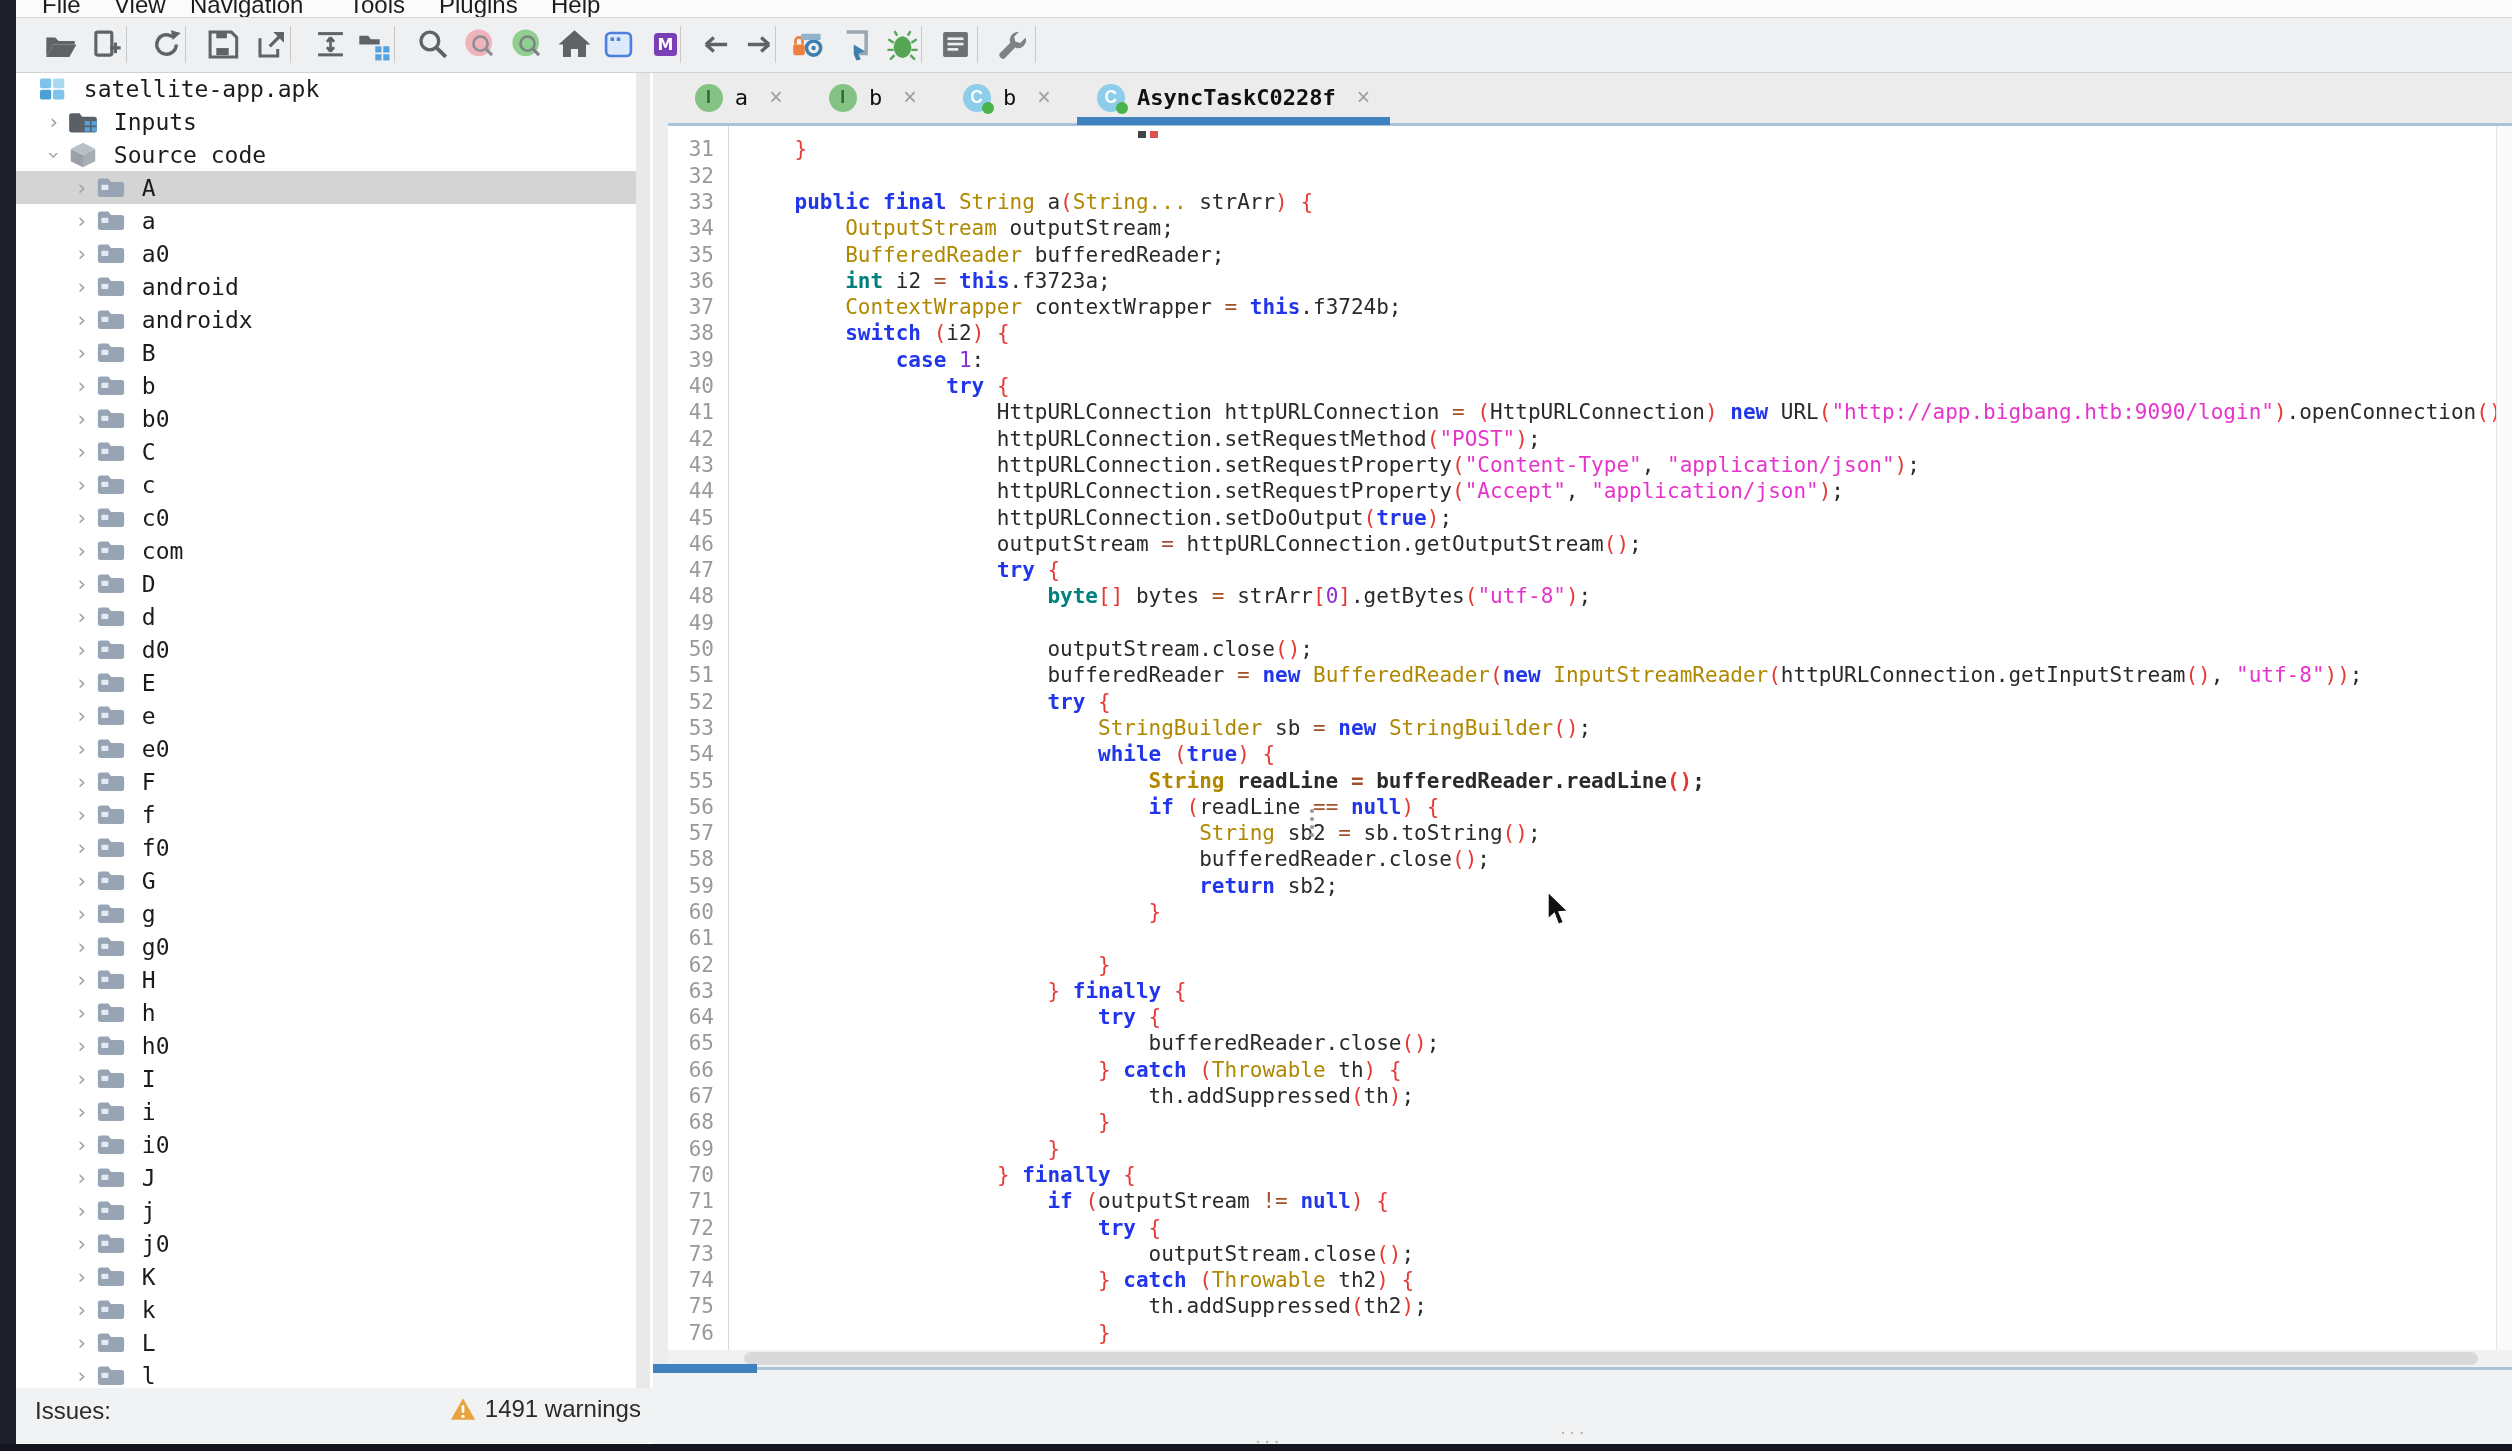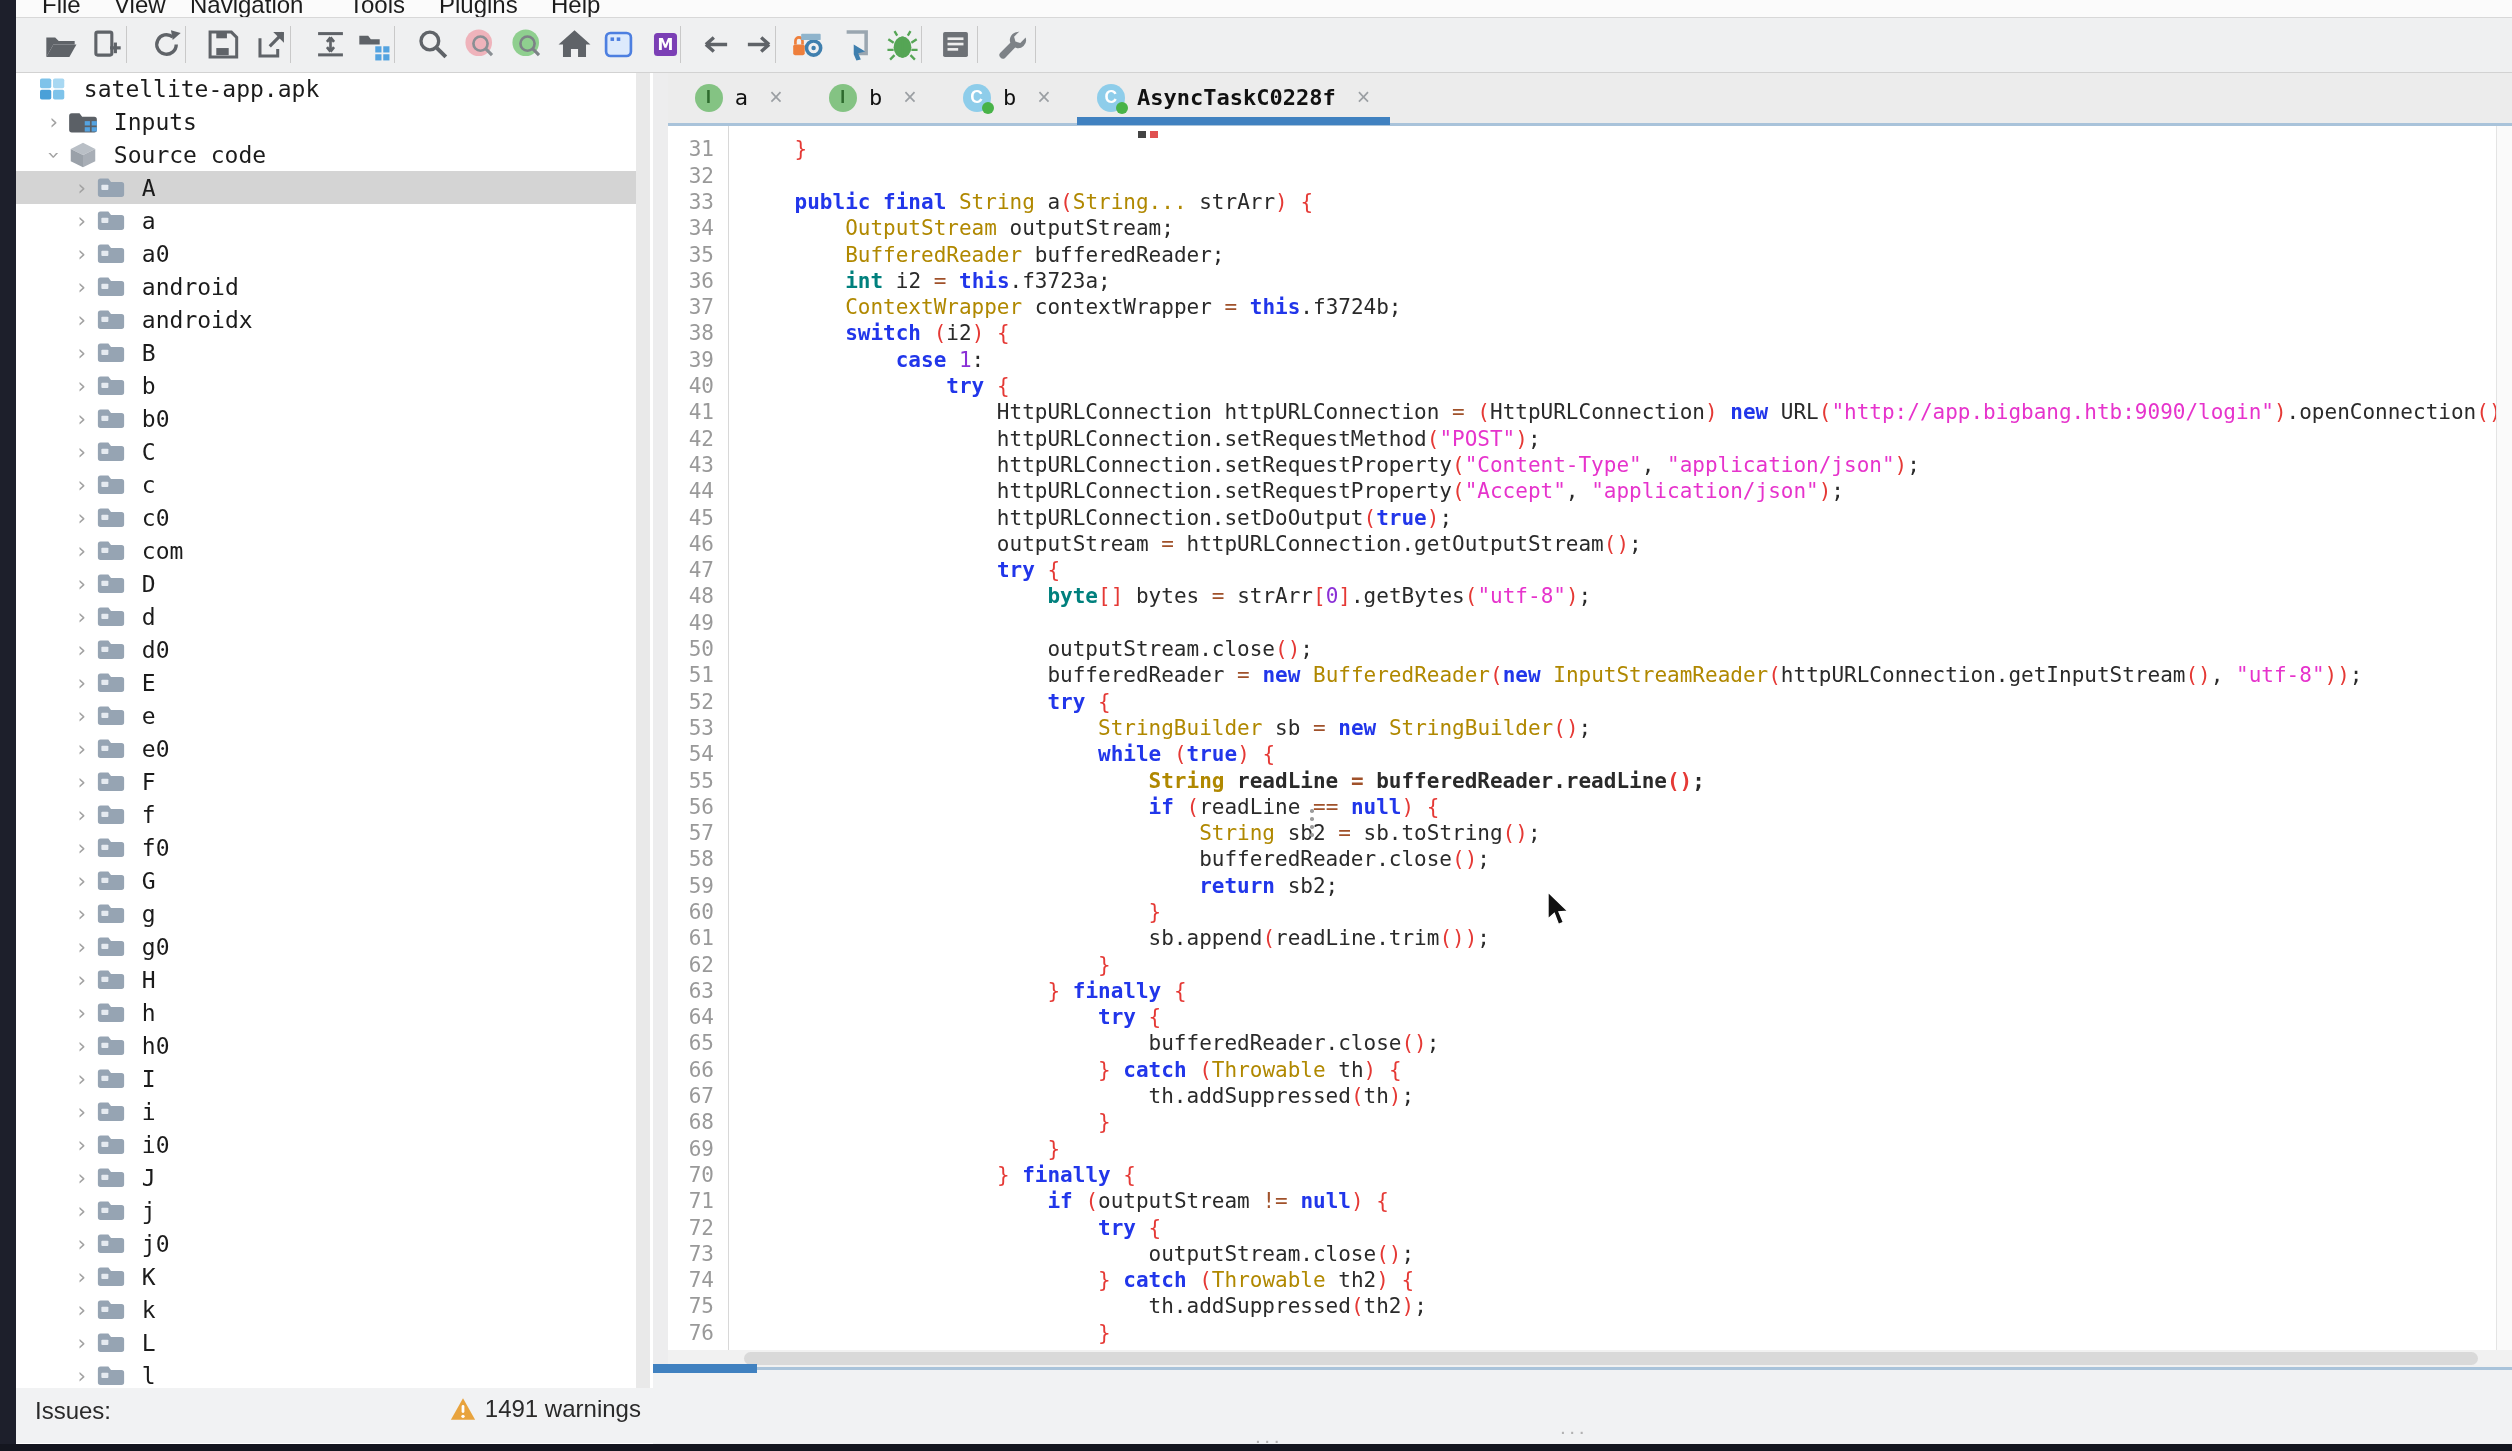--- a/index.html
+++ b/index.html
@@ -519,21 +519,20 @@
       <div class="cline" style="top: 537px;"><span class="tok-d">                        bufferedReader </span><span class="tok-o">=</span><span class="tok-d"> </span><span class="tok-k">new</span><span class="tok-d"> </span><span class="tok-t">BufferedReader</span><span class="tok-r">(</span><span class="tok-k">new</span><span class="tok-d"> </span><span class="tok-t">InputStreamReader</span><span class="tok-r">(</span><span class="tok-d">httpURLConnection.getInputStream</span><span class="tok-r">()</span><span class="tok-d">, </span><span class="tok-s">"utf-8"</span><span class="tok-r">))</span><span class="tok-d">;</span></div>
       <div class="cline" style="top: 564px;"><span class="tok-d">                        </span><span class="tok-k">try</span><span class="tok-d"> </span><span class="tok-r">{</span></div>
       <div class="cline" style="top: 590px;"><span class="tok-d">                            </span><span class="tok-t">StringBuilder</span><span class="tok-d"> sb </span><span class="tok-o">=</span><span class="tok-d"> </span><span class="tok-k">new</span><span class="tok-d"> </span><span class="tok-t">StringBuilder</span><span class="tok-r">()</span><span class="tok-d">;</span></div>
       <div class="cline" style="top: 616px;"><span class="tok-d">                            </span><span class="tok-k">while</span><span class="tok-d"> </span><span class="tok-r">(</span><span class="tok-k">true</span><span class="tok-r">)</span><span class="tok-d"> </span><span class="tok-r">{</span></div>
       <div class="cline" style="top: 643px; font-weight: bold;"><span class="tok-d">                                </span><span class="tok-t">String</span><span class="tok-d"> readLine </span><span class="tok-o">=</span><span class="tok-d"> bufferedReader.readLine</span><span class="tok-r">()</span><span class="tok-d">;</span></div>
       <div class="cline" style="top: 669px;"><span class="tok-d">                                </span><span class="tok-k">if</span><span class="tok-d"> </span><span class="tok-r">(</span><span class="tok-d">readLine </span><span class="tok-o">==</span><span class="tok-d"> </span><span class="tok-k">null</span><span class="tok-r">)</span><span class="tok-d"> </span><span class="tok-r">{</span></div>
       <div class="cline" style="top: 695px;"><span class="tok-d">                                    </span><span class="tok-t">String</span><span class="tok-d"> sb2 </span><span class="tok-o">=</span><span class="tok-d"> sb.toString</span><span class="tok-r">()</span><span class="tok-d">;</span></div>
       <div class="cline" style="top: 721px;"><span class="tok-d">                                    bufferedReader.close</span><span class="tok-r">()</span><span class="tok-d">;</span></div>
       <div class="cline" style="top: 748px;"><span class="tok-d">                                    </span><span class="tok-k">return</span><span class="tok-d"> sb2;</span></div>
       <div class="cline" style="top: 774px;"><span class="tok-d">                                </span><span class="tok-r">}</span></div>
-      <div class="cline" style="top: 800px;"><span class="tok-d">                                sb.append</span><span class="tok-r">(</span><span class="tok-d">readLine.trim</span><span class="tok-r">())</span><span class="tok-d">;</span></div>
       <div class="cline" style="top: 827px;"><span class="tok-d">                            </span><span class="tok-r">}</span></div>
       <div class="cline" style="top: 853px;"><span class="tok-d">                        </span><span class="tok-r">}</span><span class="tok-d"> </span><span class="tok-k">finally</span><span class="tok-d"> </span><span class="tok-r">{</span></div>
       <div class="cline" style="top: 879px;"><span class="tok-d">                            </span><span class="tok-k">try</span><span class="tok-d"> </span><span class="tok-r">{</span></div>
       <div class="cline" style="top: 905px;"><span class="tok-d">                                bufferedReader.close</span><span class="tok-r">()</span><span class="tok-d">;</span></div>
       <div class="cline" style="top: 932px;"><span class="tok-d">                            </span><span class="tok-r">}</span><span class="tok-d"> </span><span class="tok-k">catch</span><span class="tok-d"> </span><span class="tok-r">(</span><span class="tok-t">Throwable</span><span class="tok-d"> th</span><span class="tok-r">)</span><span class="tok-d"> </span><span class="tok-r">{</span></div>
       <div class="cline" style="top: 958px;"><span class="tok-d">                                th.addSuppressed</span><span class="tok-r">(</span><span class="tok-d">th</span><span class="tok-r">)</span><span class="tok-d">;</span></div>
       <div class="cline" style="top: 984px;"><span class="tok-d">                            </span><span class="tok-r">}</span></div>
       <div class="cline" style="top: 1011px;"><span class="tok-d">                        </span><span class="tok-r">}</span></div>
       <div class="cline" style="top: 1037px;"><span class="tok-d">                    </span><span class="tok-r">}</span><span class="tok-d"> </span><span class="tok-k">finally</span><span class="tok-d"> </span><span class="tok-r">{</span></div>
       <div class="cline" style="top: 1063px;"><span class="tok-d">                        </span><span class="tok-k">if</span><span class="tok-d"> </span><span class="tok-r">(</span><span class="tok-d">outputStream </span><span class="tok-o">!=</span><span class="tok-d"> </span><span class="tok-k">null</span><span class="tok-r">)</span><span class="tok-d"> </span><span class="tok-r">{</span></div>

